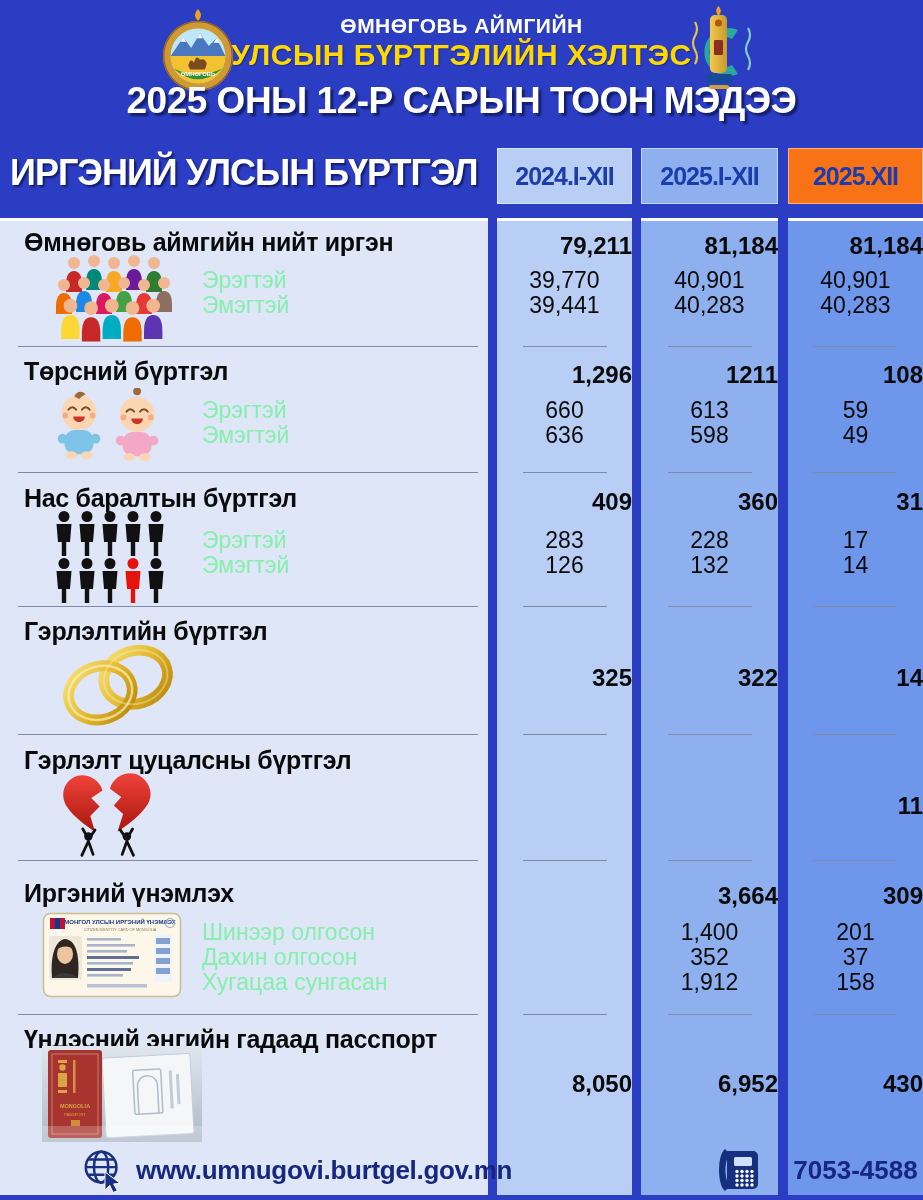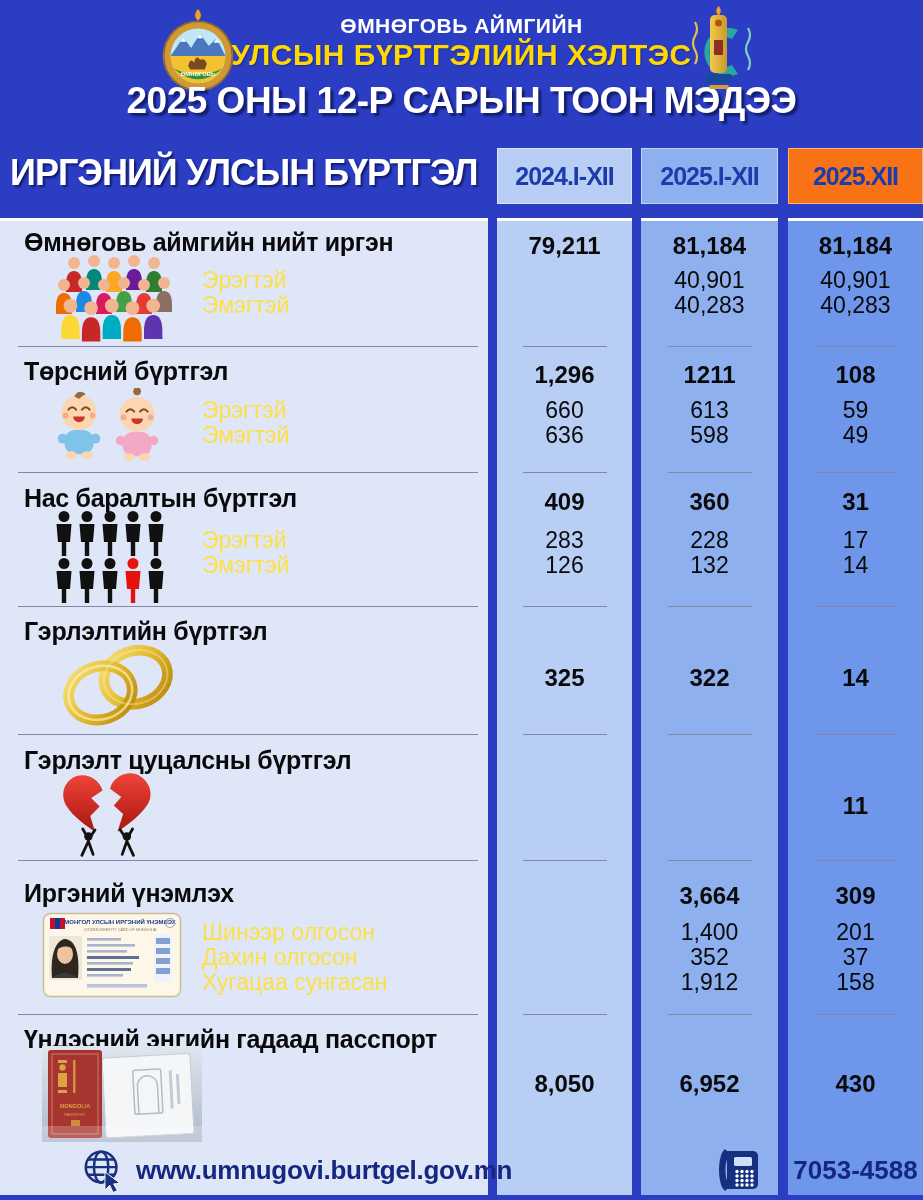--- a/index.html
+++ b/index.html
@@ -31,24 +31,24 @@
   
   .band{position:absolute;top:218px;height:977px;border-top:3px solid #ffffff;box-sizing:border-box;}
   .band-left{left:0;width:488px;background:#dee6f8;}
   .band-c1{left:497px;width:135px;background:#b9cef5;}
   .band-c2{left:641px;width:137px;background:#8fb0ef;}
   .band-c3{left:788px;width:135px;background:#6e96ea;}
 
   
   .row{position:absolute;left:0;width:923px;}
   .rtitle{position:absolute;left:24px;font-size:25px;font-weight:bold;color:#0a0a0a;letter-spacing:-.3px;}
-  .sublabels{position:absolute;left:202px;font-size:23px;line-height:25px;color:#fde047;}
+  .sublabels{position:absolute;left:202px;font-size:23px;line-height:25px;color:#86efac;}
   .vc{position:absolute;top:0;height:100%;}
   .c1{left:497px;width:135px;} .c2{left:641px;width:137px;} .c3{left:788px;width:135px;}
-  .vtotal{position:absolute;left:0;width:100%;text-align:center;font-size:24px;font-weight:bold;color:#0a0a0a;}
+  .vtotal{position:absolute;left:0;width:100%;text-align:right;font-size:24px;font-weight:bold;color:#0a0a0a;}
   .vsubs{position:absolute;left:0;width:100%;text-align:center;font-size:23px;line-height:25px;color:#0a0a0a;}
   .iconbox{position:absolute;}
   .iconbox svg{display:block;width:100%;height:100%;}
 
   .row1{top:218px;height:134px}
   .row1 .rtitle{top:10px}.row1 .sublabels,.row1 .vsubs{top:50px}.row1 .vtotal{top:14px}
   .row1 .iconbox{left:52px;top:36px;width:124px;height:94px}
 
   .row2{top:352px;height:126px}
   .row2 .rtitle{top:5px}.row2 .sublabels,.row2 .vsubs{top:46px}.row2 .vtotal{top:9px}
@@ -172,20 +172,24 @@
           <use href="#pr" x="88" y="58" fill="#5e35b1"></use>
         </g>
       </svg>
     </div>
     <div class="sublabels">
       <div>Эрэгтэй</div>
       <div>Эмэгтэй</div>
     </div>
     <div class="vc c1">
       <div class="vtotal">79,211</div>
+      <div class="vsubs">
+        <div>39,770</div>
+        <div>39,441</div>
+      </div>
     </div>
     <div class="vc c2">
       <div class="vtotal">81,184</div>
       <div class="vsubs">
         <div>40,901</div>
         <div>40,283</div>
       </div>
     </div>
     <div class="vc c3">
       <div class="vtotal">81,184</div>

